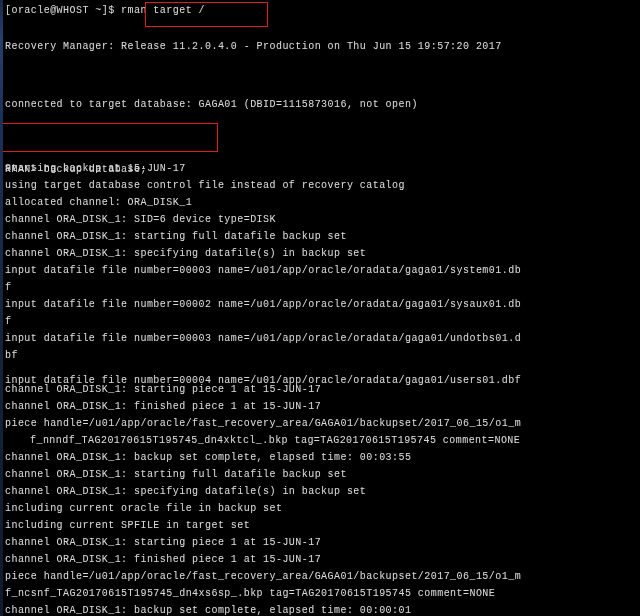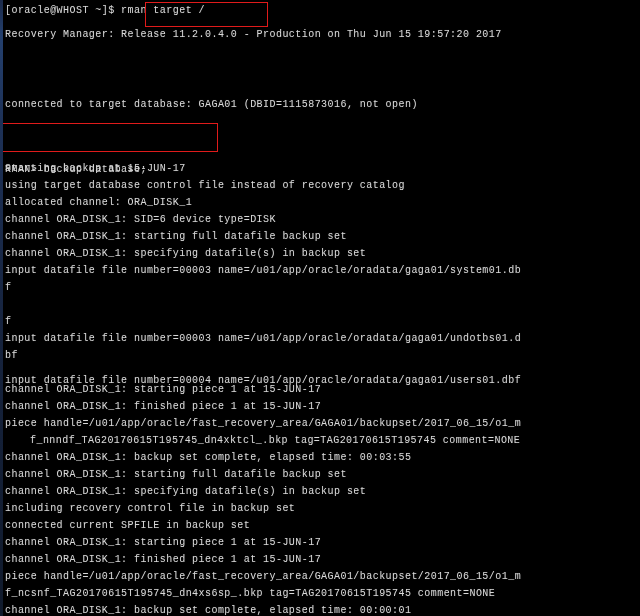--- a/index.html
+++ b/index.html
@@ -64,48 +64,49 @@
 </head>
 <body>
 
 <div id="terminal">
 
   <div class="edge-strip"></div>
 
   <div class="screen" id="screen">
       <div class="line" style="top: 4px;">[oracle@WHOST ~]$ rman target /</div>
       <div class="line" style="top: 21px;"></div>
-      <div class="line" style="top: 28px;">Recovery Manager: Release 11.2.0.4.0 - Production on Thu Jun 15 19:57:20 2017</div>
+      <div class="line" style="top: 40px;">Recovery Manager: Release 11.2.0.4.0 - Production on Thu Jun 15 19:57:20 2017</div>
       <div class="line" style="top: 55px;"></div>
       <div class="line" style="top: 84px;"></div>
       <div class="line" style="top: 98px;">connected to target database: GAGA01 (DBID=1115873016, not open)</div>
       <div class="line" style="top: 113px;"></div>
       <div class="line" style="top: 127px; margin-top: 36px;">RMAN&gt; backup database;</div>
       <div class="line" style="top: 144px;"></div>
       <div class="line" style="top: 162px;">Starting backup at 15-JUN-17</div>
       <div class="line" style="top: 179px;">using target database control file instead of recovery catalog</div>
       <div class="line" style="top: 196px;">allocated channel: ORA_DISK_1</div>
       <div class="line" style="top: 213px;">channel ORA_DISK_1: SID=6 device type=DISK</div>
       <div class="line" style="top: 230px;">channel ORA_DISK_1: starting full datafile backup set</div>
       <div class="line" style="top: 247px;">channel ORA_DISK_1: specifying datafile(s) in backup set</div>
       <div class="line" style="top: 264px;">input datafile file number=00003 name=/u01/app/oracle/oradata/gaga01/system01.db</div>
       <div class="line" style="top: 281px;">f</div>
+      <div class="line" style="top: 298px;">input datafile file number=00002 name=/u01/app/oracle/oradata/gaga01/sysaux01.db</div>
       <div class="line" style="top: 315px;">f</div>
       <div class="line" style="top: 332px;">input datafile file number=00003 name=/u01/app/oracle/oradata/gaga01/undotbs01.d</div>
       <div class="line" style="top: 349px;">bf</div>
       <div class="line" style="top: 374px;">input datafile file number=00004 name=/u01/app/oracle/oradata/gaga01/users01.dbf</div>
       <div class="line" style="top: 383px;">channel ORA_DISK_1: starting piece 1 at 15-JUN-17</div>
       <div class="line" style="top: 400px;">channel ORA_DISK_1: finished piece 1 at 15-JUN-17</div>
       <div class="line" style="top: 417px;">piece handle=/u01/app/oracle/fast_recovery_area/GAGA01/backupset/2017_06_15/o1_m</div>
       <div class="line" style="top: 434px; margin-left: 25px;">f_nnndf_TAG20170615T195745_dn4xktcl_.bkp tag=TAG20170615T195745 comment=NONE</div>
       <div class="line" style="top: 451px;">channel ORA_DISK_1: backup set complete, elapsed time: 00:03:55</div>
       <div class="line" style="top: 468px;">channel ORA_DISK_1: starting full datafile backup set</div>
       <div class="line" style="top: 485px;">channel ORA_DISK_1: specifying datafile(s) in backup set</div>
-      <div class="line" style="top: 502px;">including recovery control file in backup set</div>
-      <div class="line" style="top: 519px;">connected current SPFILE in backup set</div>
+      <div class="line" style="top: 502px;">including current oracle file in backup set</div>
+      <div class="line" style="top: 519px;">including current SPFILE in target set</div>
       <div class="line" style="top: 536px;">channel ORA_DISK_1: starting piece 1 at 15-JUN-17</div>
       <div class="line" style="top: 553px;">channel ORA_DISK_1: finished piece 1 at 15-JUN-17</div>
       <div class="line" style="top: 570px;">piece handle=/u01/app/oracle/fast_recovery_area/GAGA01/backupset/2017_06_15/o1_m</div>
       <div class="line" style="top: 587px;">f_ncsnf_TAG20170615T195745_dn4xs6sp_.bkp tag=TAG20170615T195745 comment=NONE</div>
       <div class="line" style="top: 604px;">channel ORA_DISK_1: backup set complete, elapsed time: 00:00:01</div>
     </div>
 
 <div class="annot-box" style="left: 145px; top: 2px; width: 123px; height: 25px; border-color: rgb(224, 27, 27);"></div>
     <div class="annot-box" style="left: 2px; top: 123px; width: 216px; height: 29px; border-color: rgb(224, 27, 27);"></div>
   </div>

